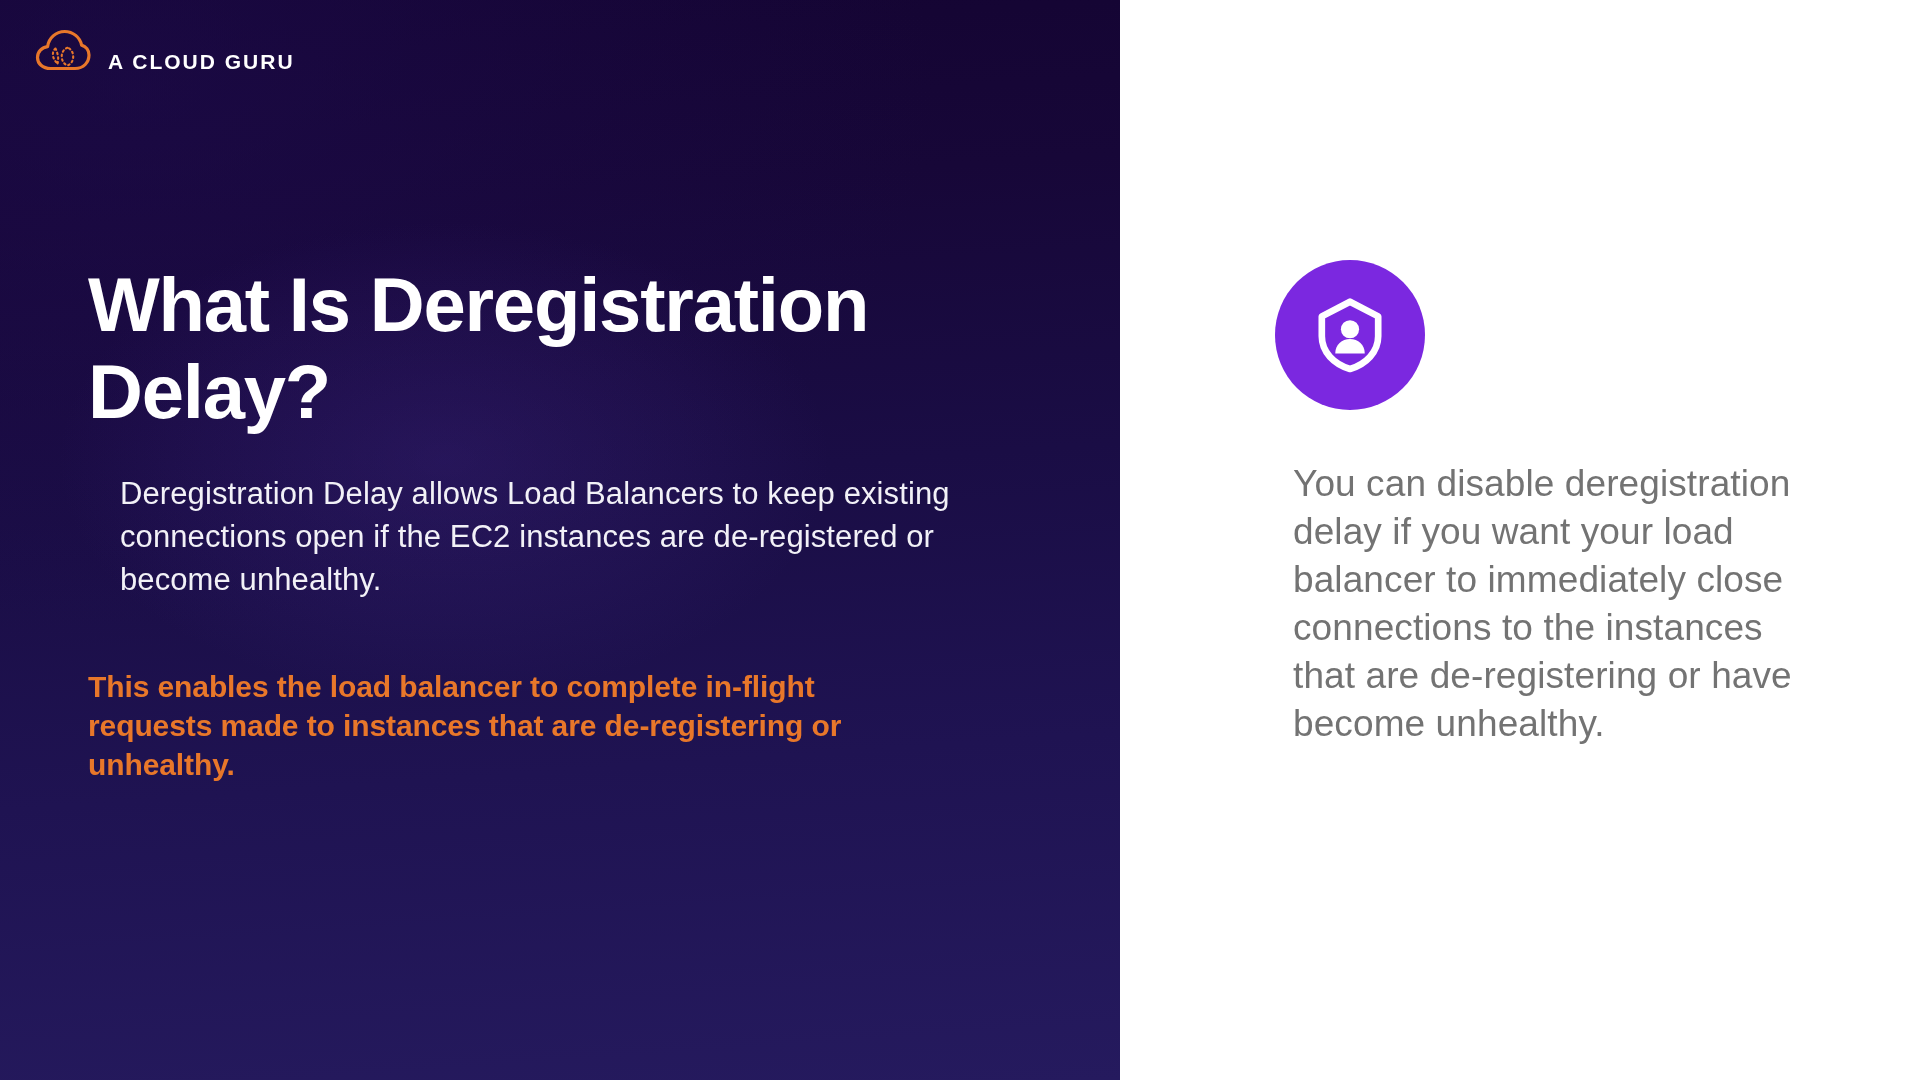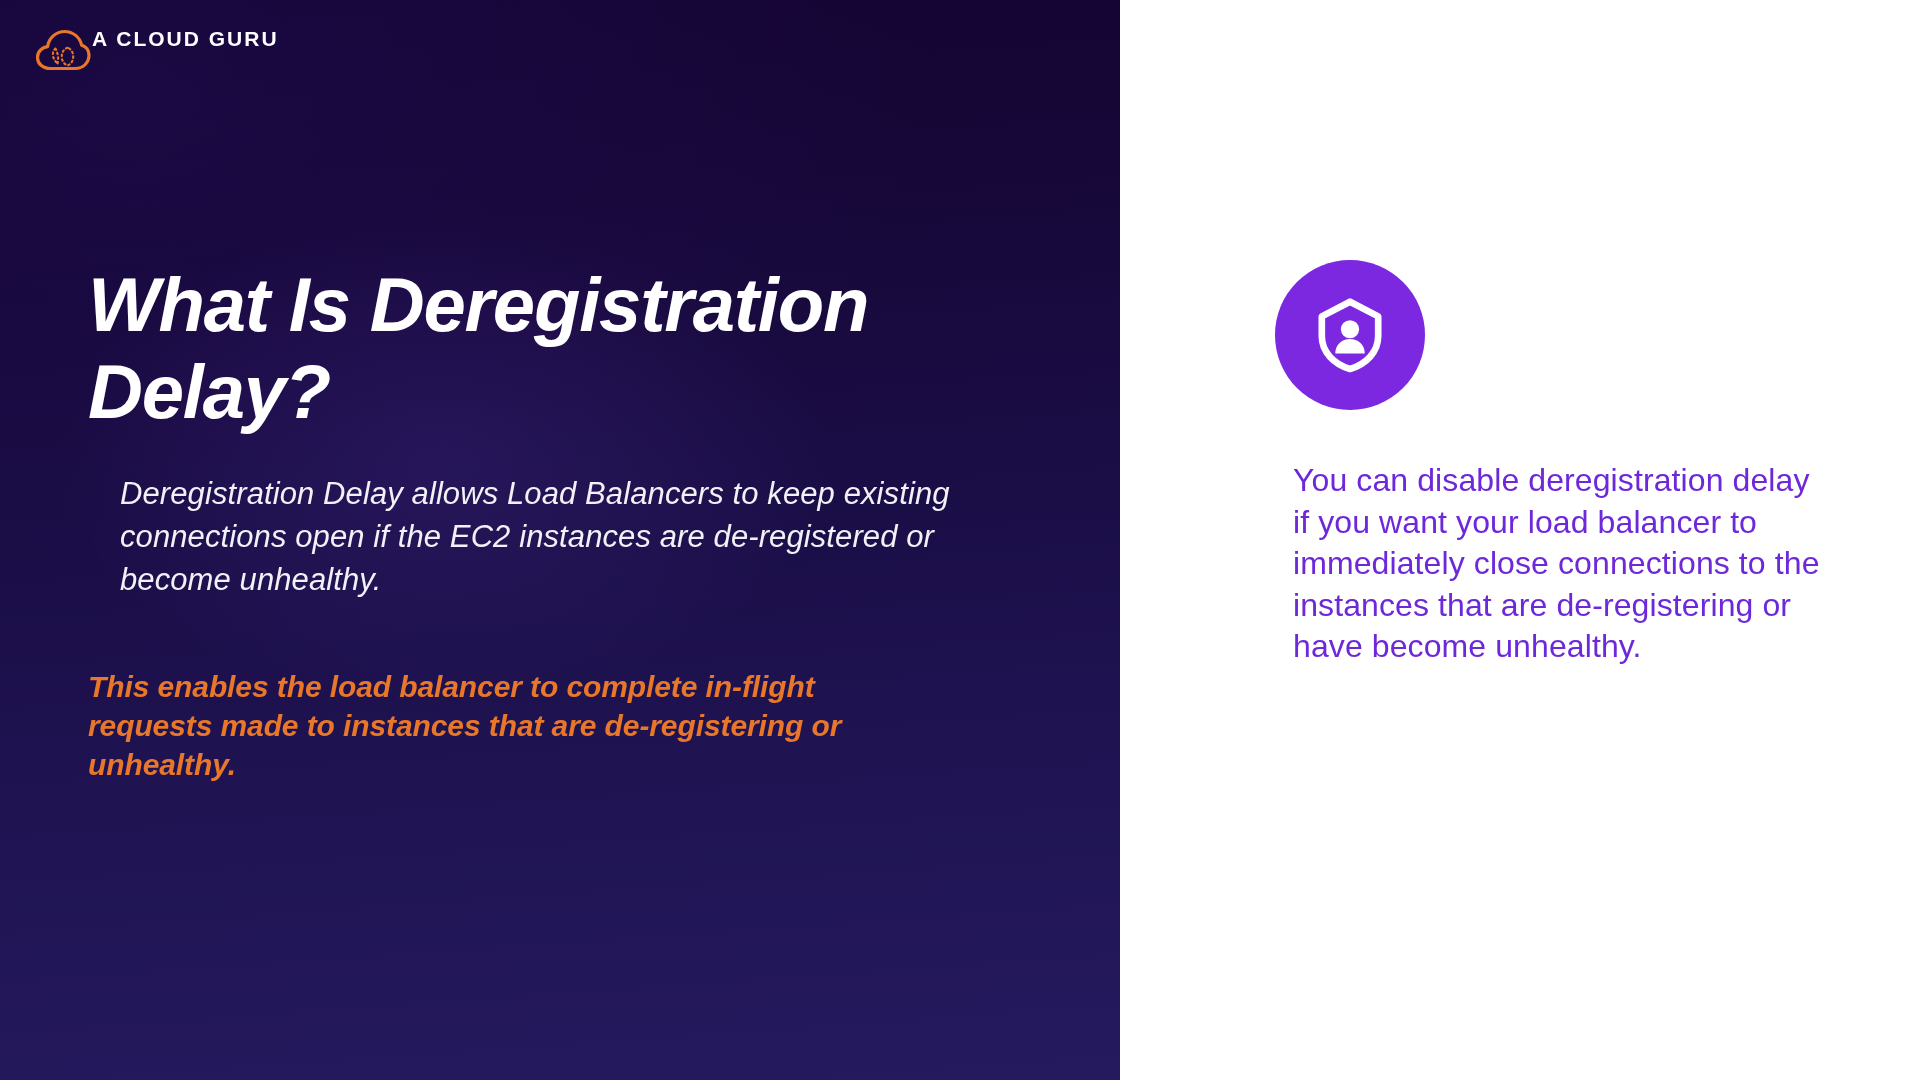--- a/index.html
+++ b/index.html
@@ -44,41 +44,41 @@
     background:radial-gradient(58% 52% at 46% 42%, rgba(74,48,150,0.26) 0%, rgba(74,48,150,0.10) 48%, rgba(74,48,150,0) 74%);
     pointer-events:none;
   }
 
   
   .logo {
     position:absolute;
     left:34px;
     top:28px;
     display:flex;
-    align-items:flex-start;
+    align-items:flex-end;
+    gap:16px;
     z-index:3;
   }
   .logo-mark { width:58px; height:44px; display:block; }
   .logo-text {
     color:#ffffff;
     font-size:21px;
     font-weight:bold;
     letter-spacing:2.0px;
     line-height:1;
     white-space:nowrap;
   }
 
   
   .left-content {
     position:absolute;
     left:88px;
     top:262px;
     width:880px;
     z-index:2;
-    font-style:italic;
   }
 
   .headline {
     color:#ffffff;
     font-size:76px;
     font-weight:bold;
     line-height:1.14;
     letter-spacing:-1.2px;
     margin-bottom:38px;
     max-width:830px;
@@ -124,22 +124,22 @@
     align-items:center;
     justify-content:center;
   }
   .icon-badge svg { width:82px; height:82px; display:block; }
 
   .right-text {
     position:absolute;
     left:173px;
     top:460px;
     width:540px;
-    color:#6d28d9;
-    font-size:32px;
+    color:#737373;
+    font-size:37px;
     font-weight:normal;
     line-height:1.30;
     letter-spacing:0.1px;
   }
 </style>
 </head>
 <body>
 
 <div class="slide">
 

